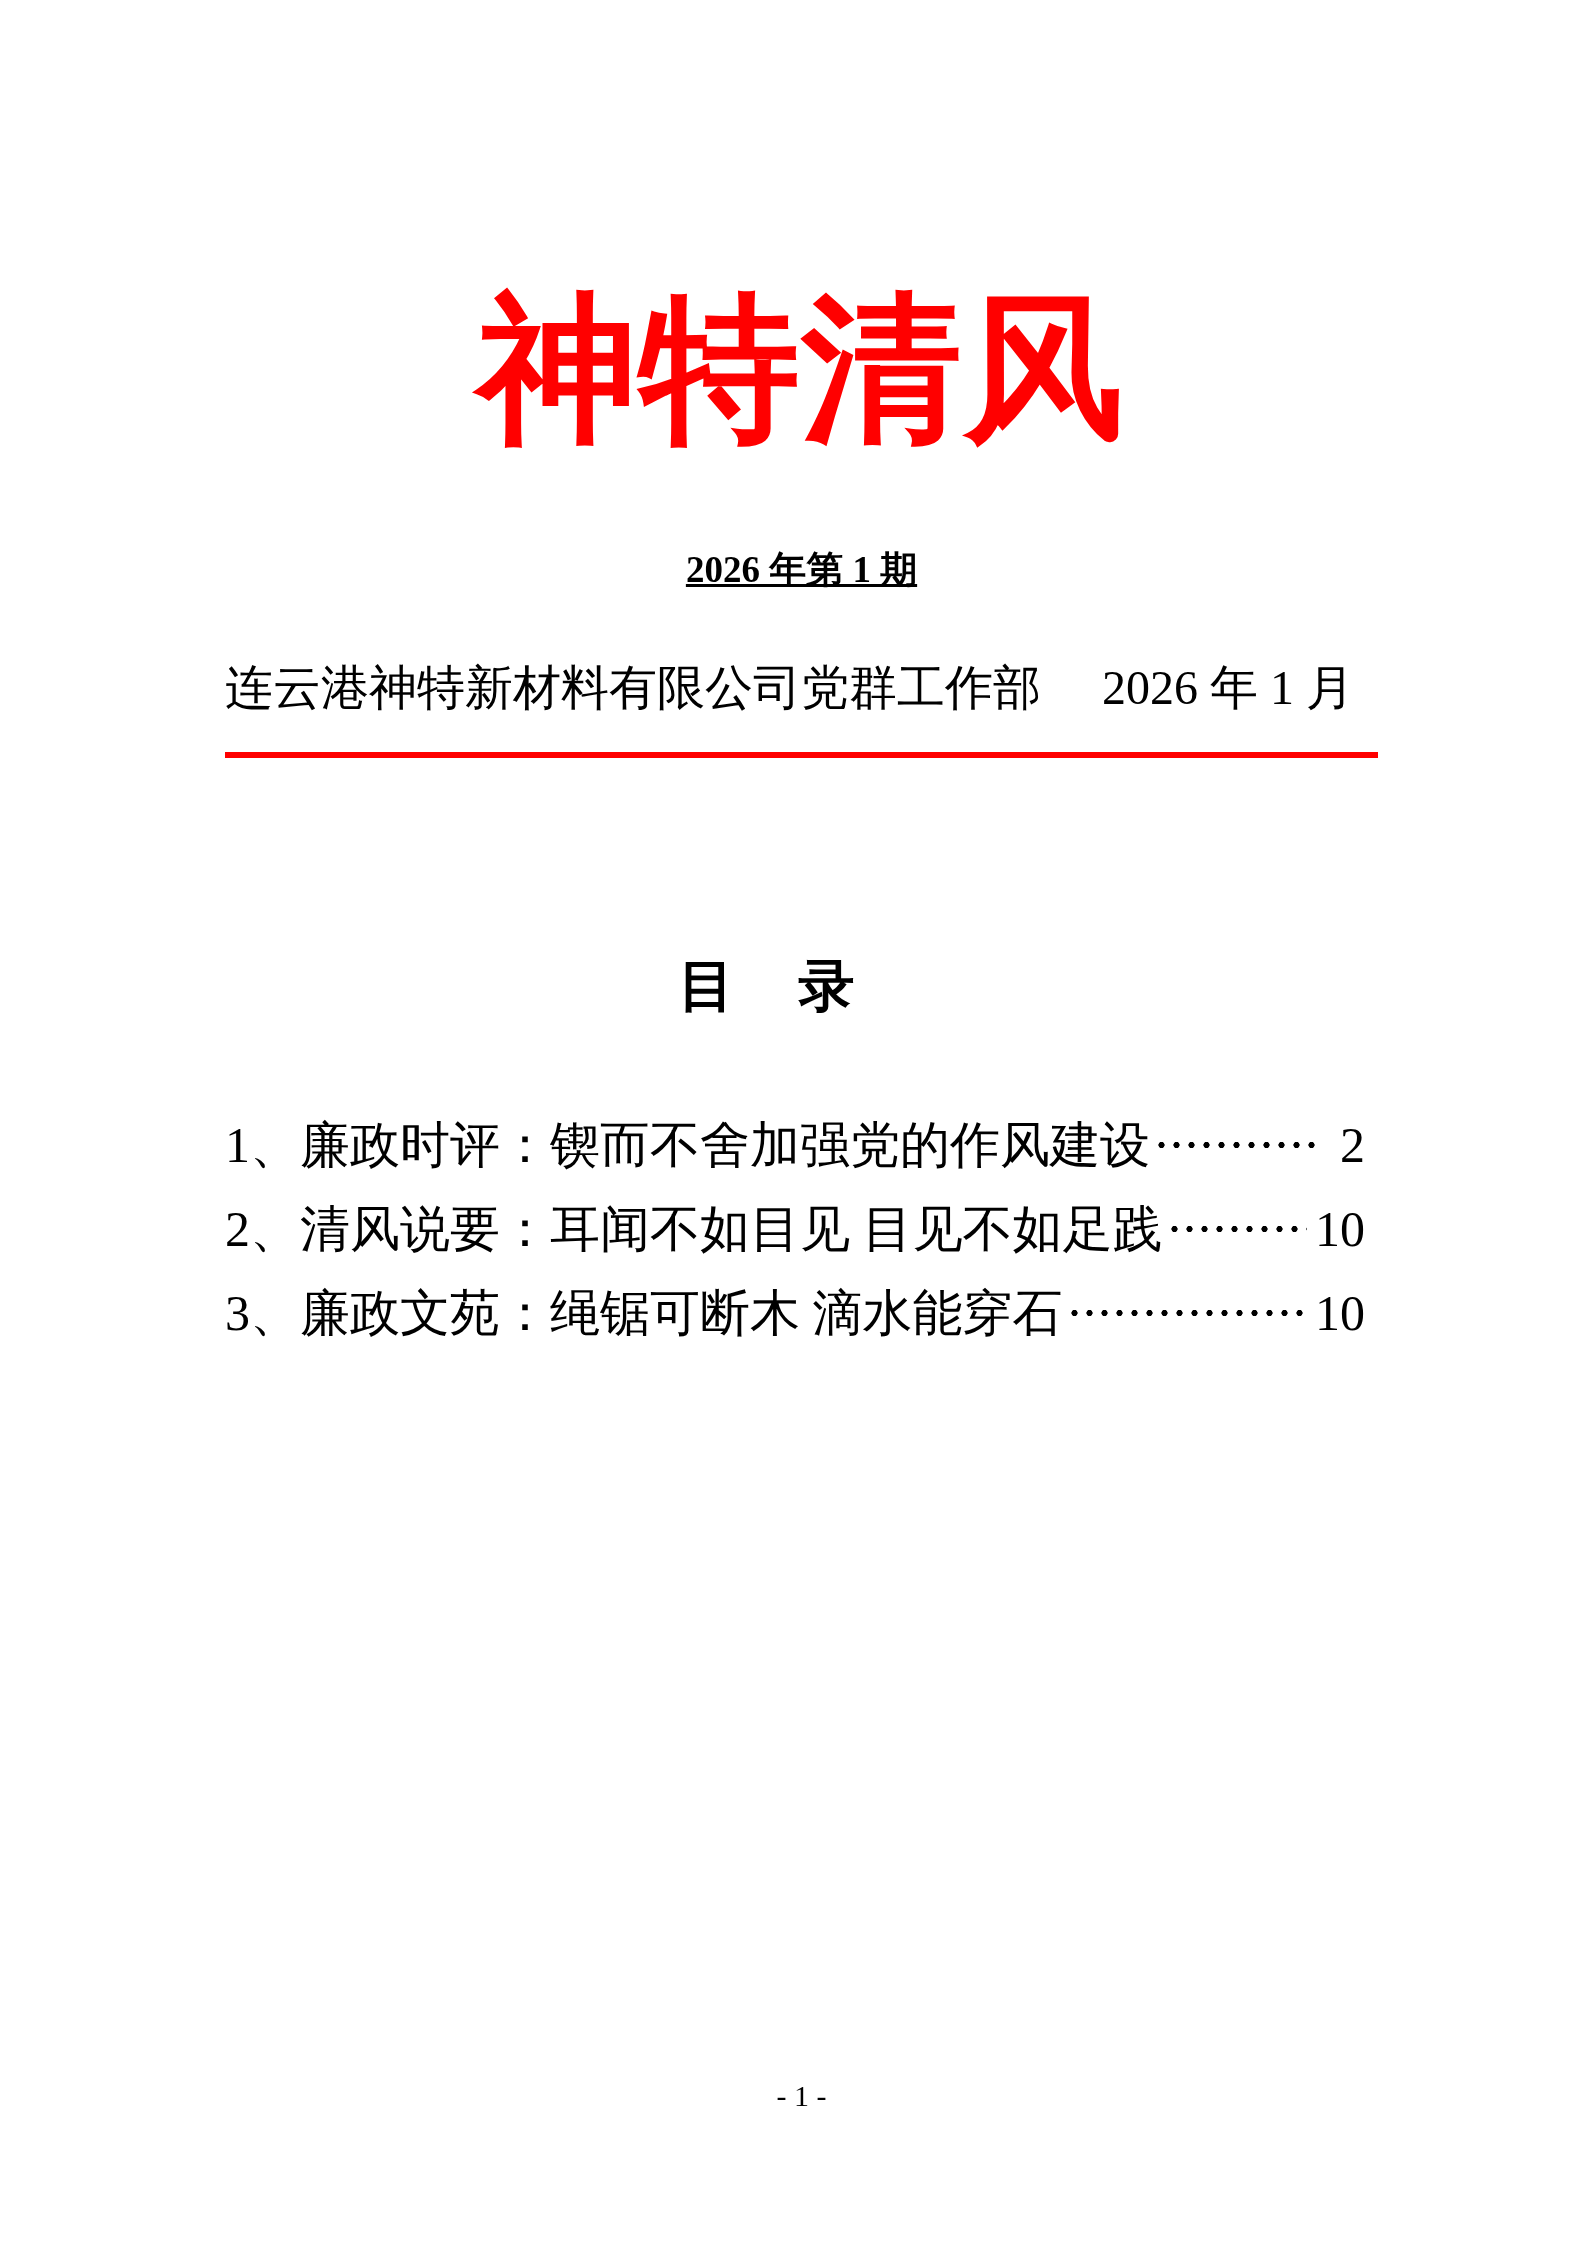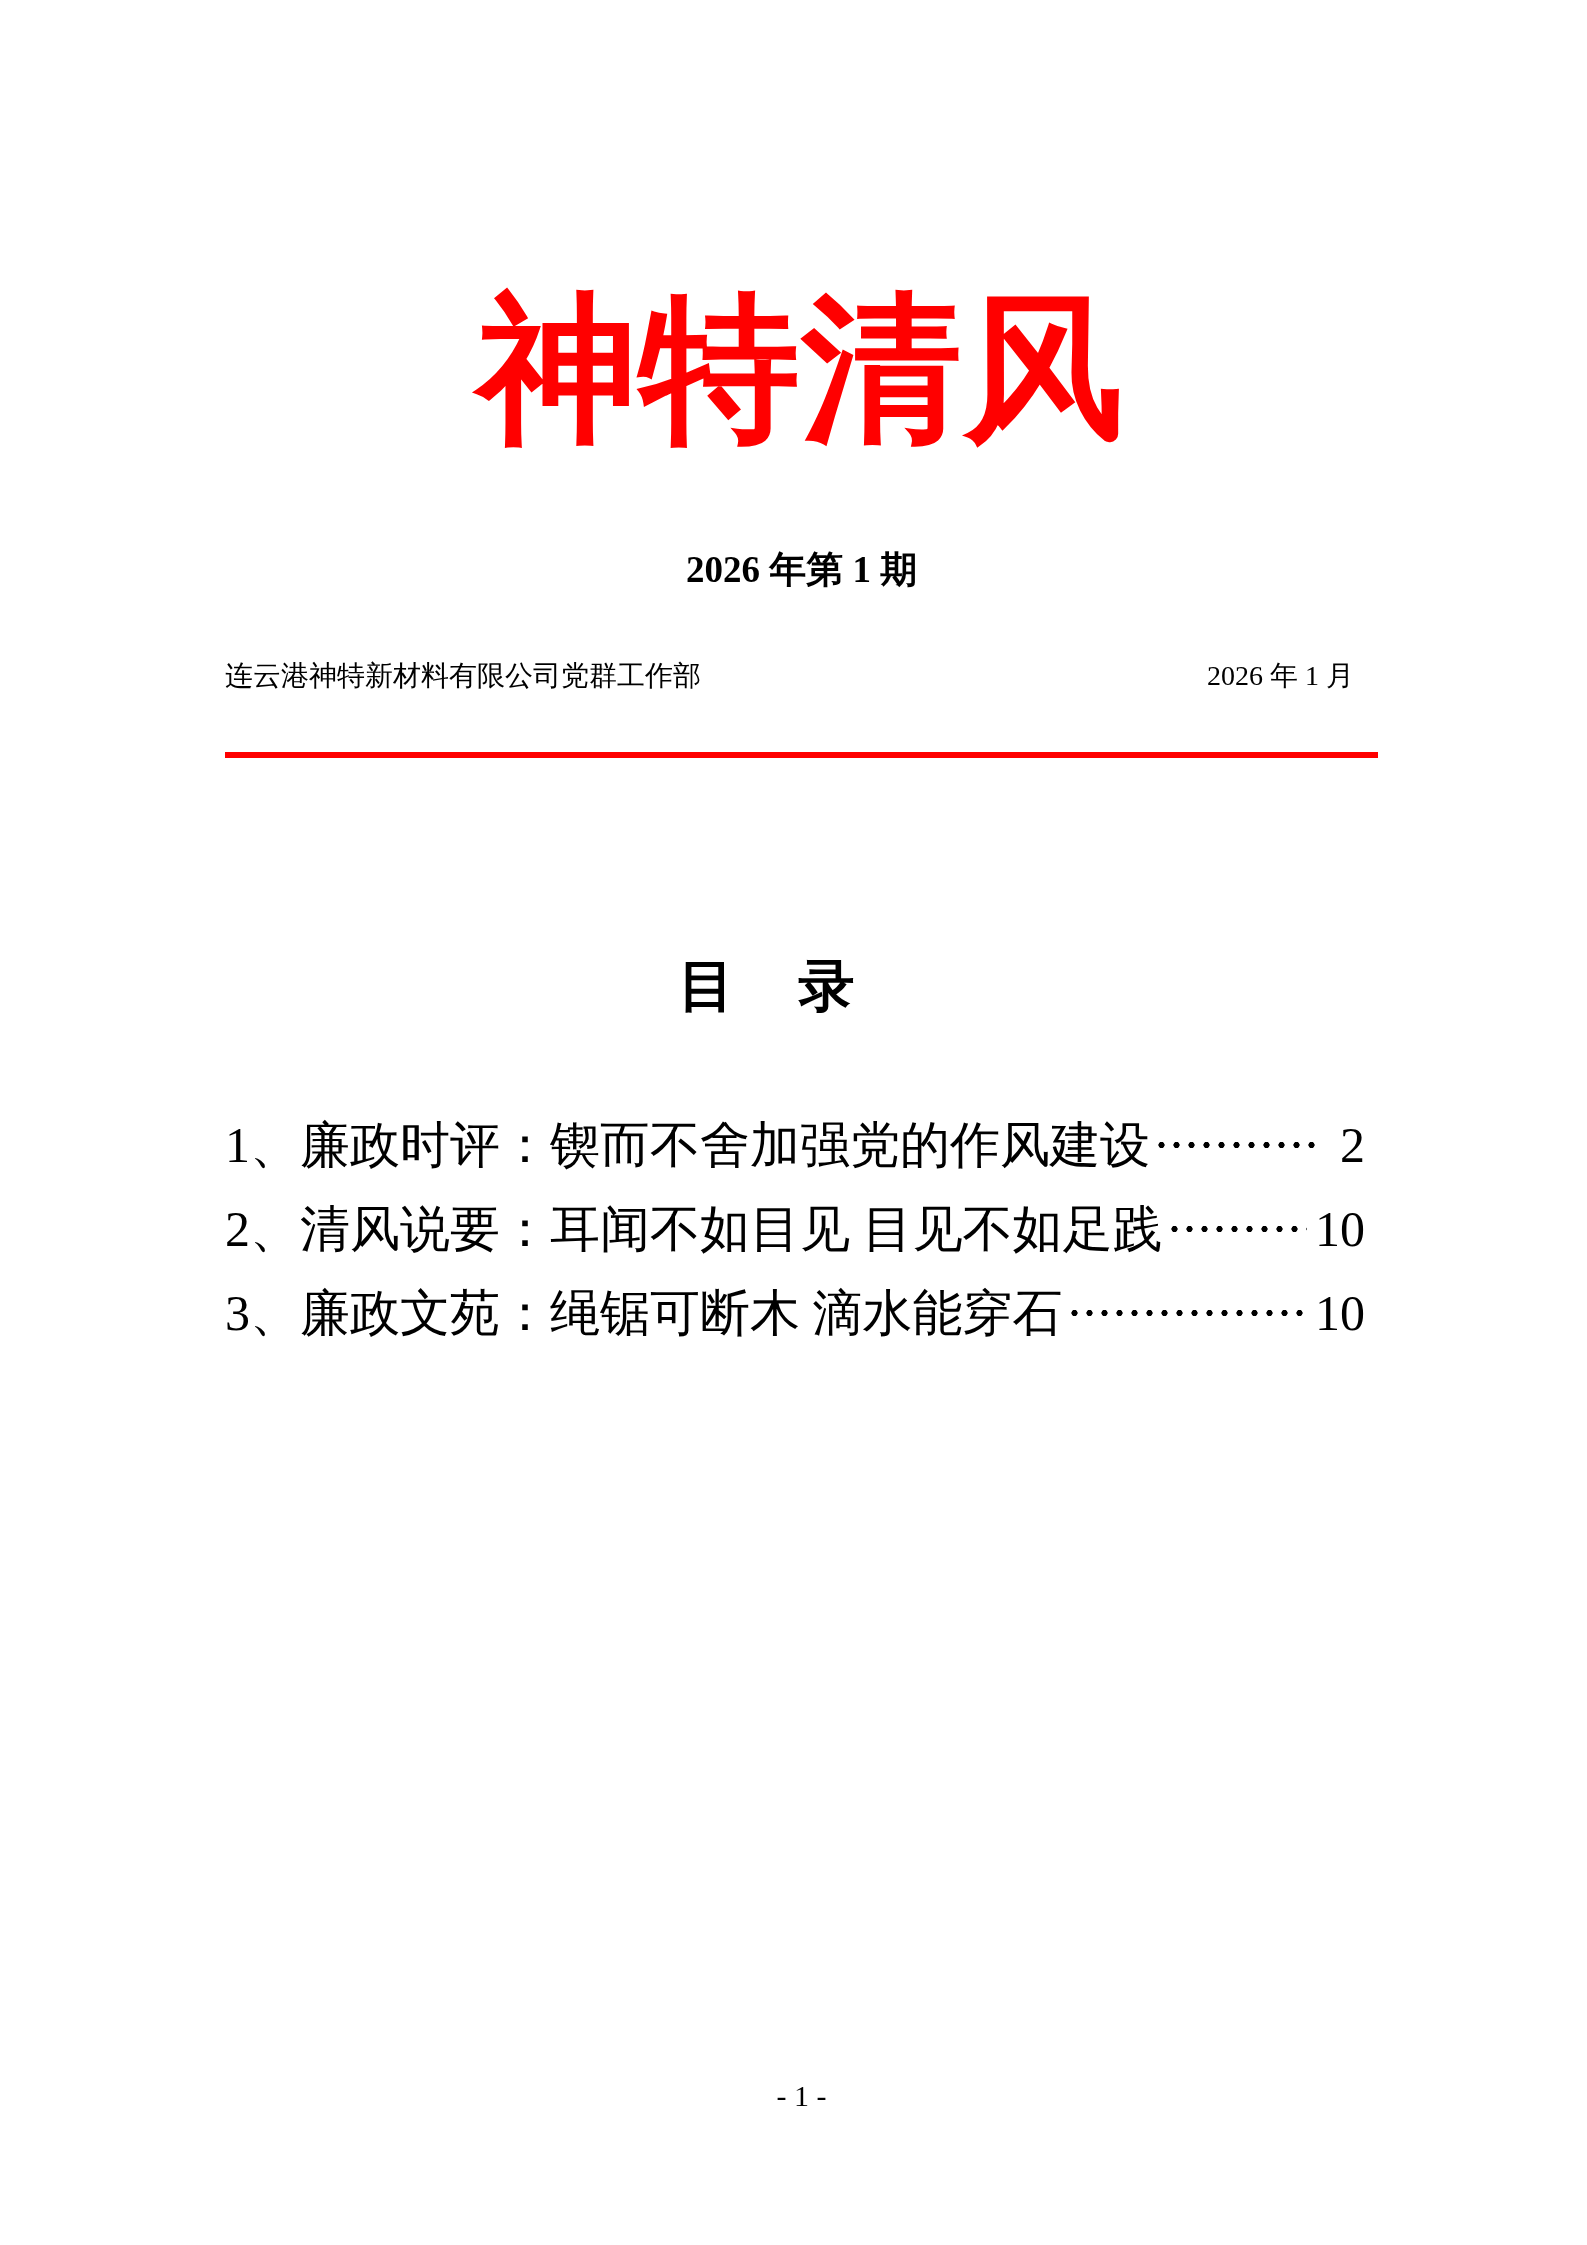--- a/index.html
+++ b/index.html
@@ -39,30 +39,31 @@
   }
   .issue-line {
     position: absolute;
     top: 548px;
     left: 0;
     width: 100%;
     text-align: center;
     font-size: 37px;
     line-height: 1.2;
     font-weight: bold;
+    text-decoration: underline;
   }
   .pub-row {
     position: absolute;
     top: 658px;
     left: 0;
     width: 100%;
     display: flex;
     justify-content: space-between;
     align-items: center;
-    font-size: 28px;
+    font-size: 48px;
     line-height: 1.25;
     box-sizing: border-box;
     padding-right: 24px;
   }
   .red-rule {
     position: absolute;
     top: 752px;
     left: 0;
     width: 100%;
     height: 6px;

